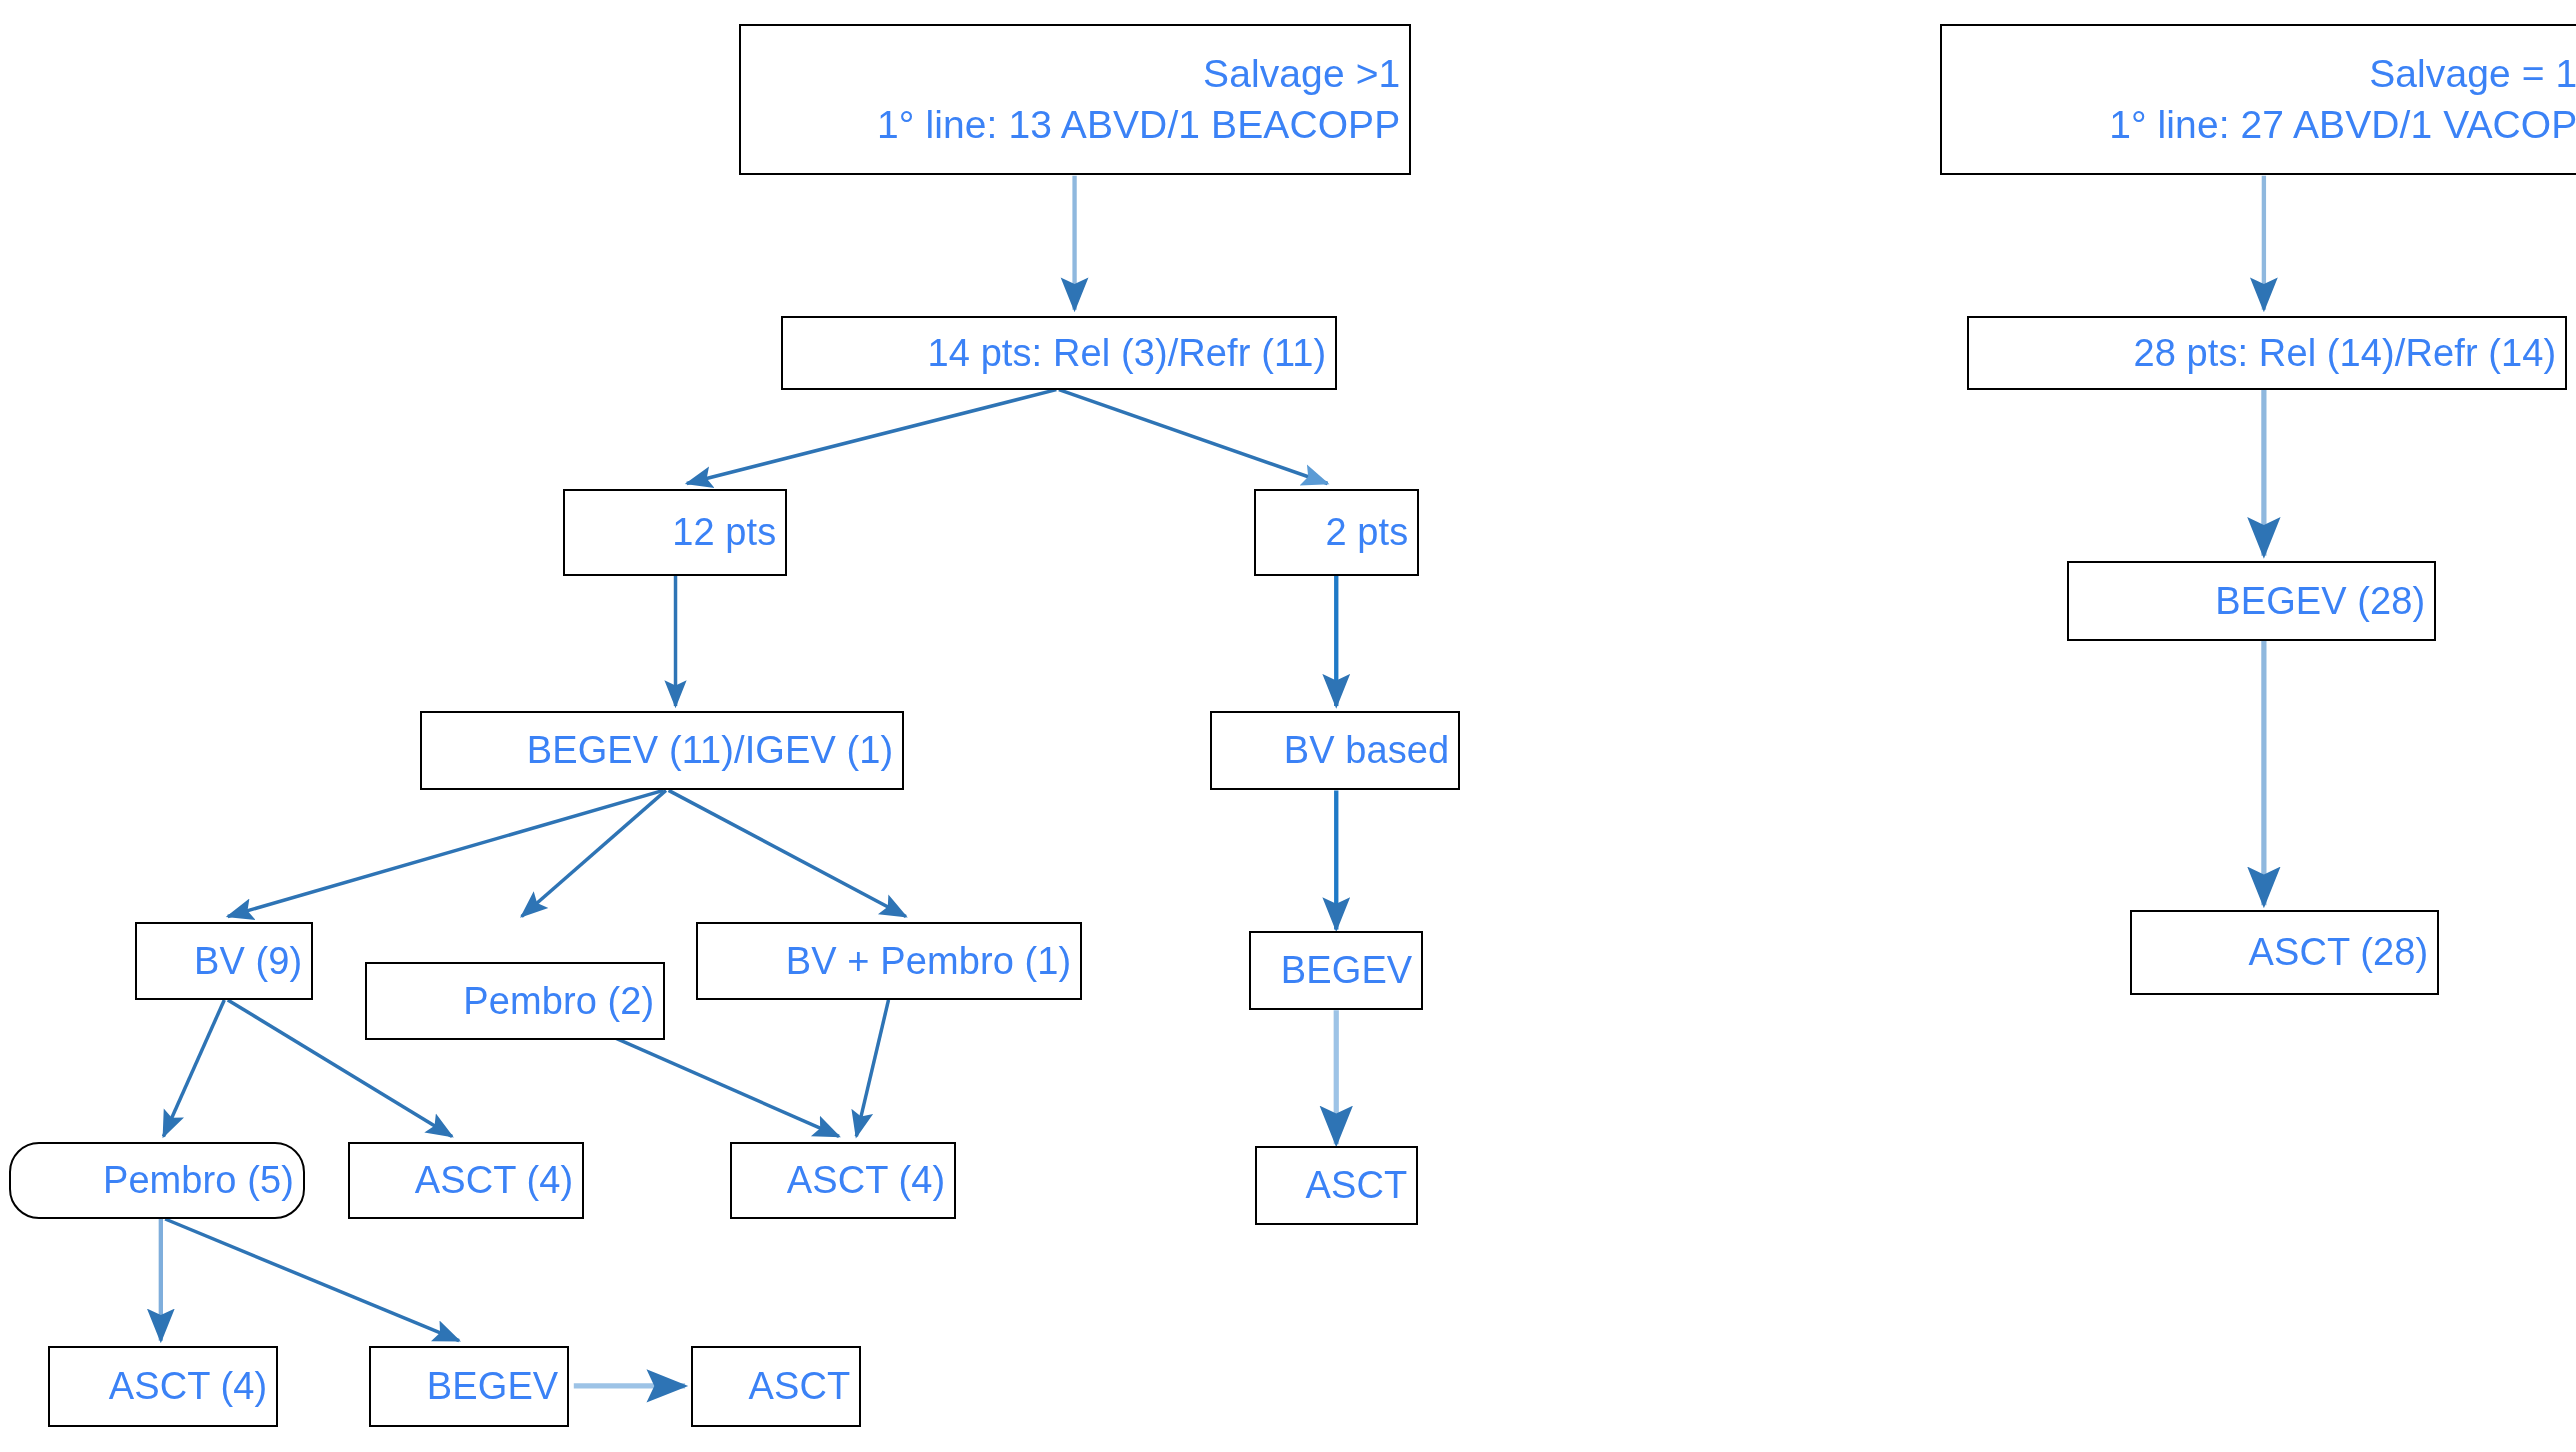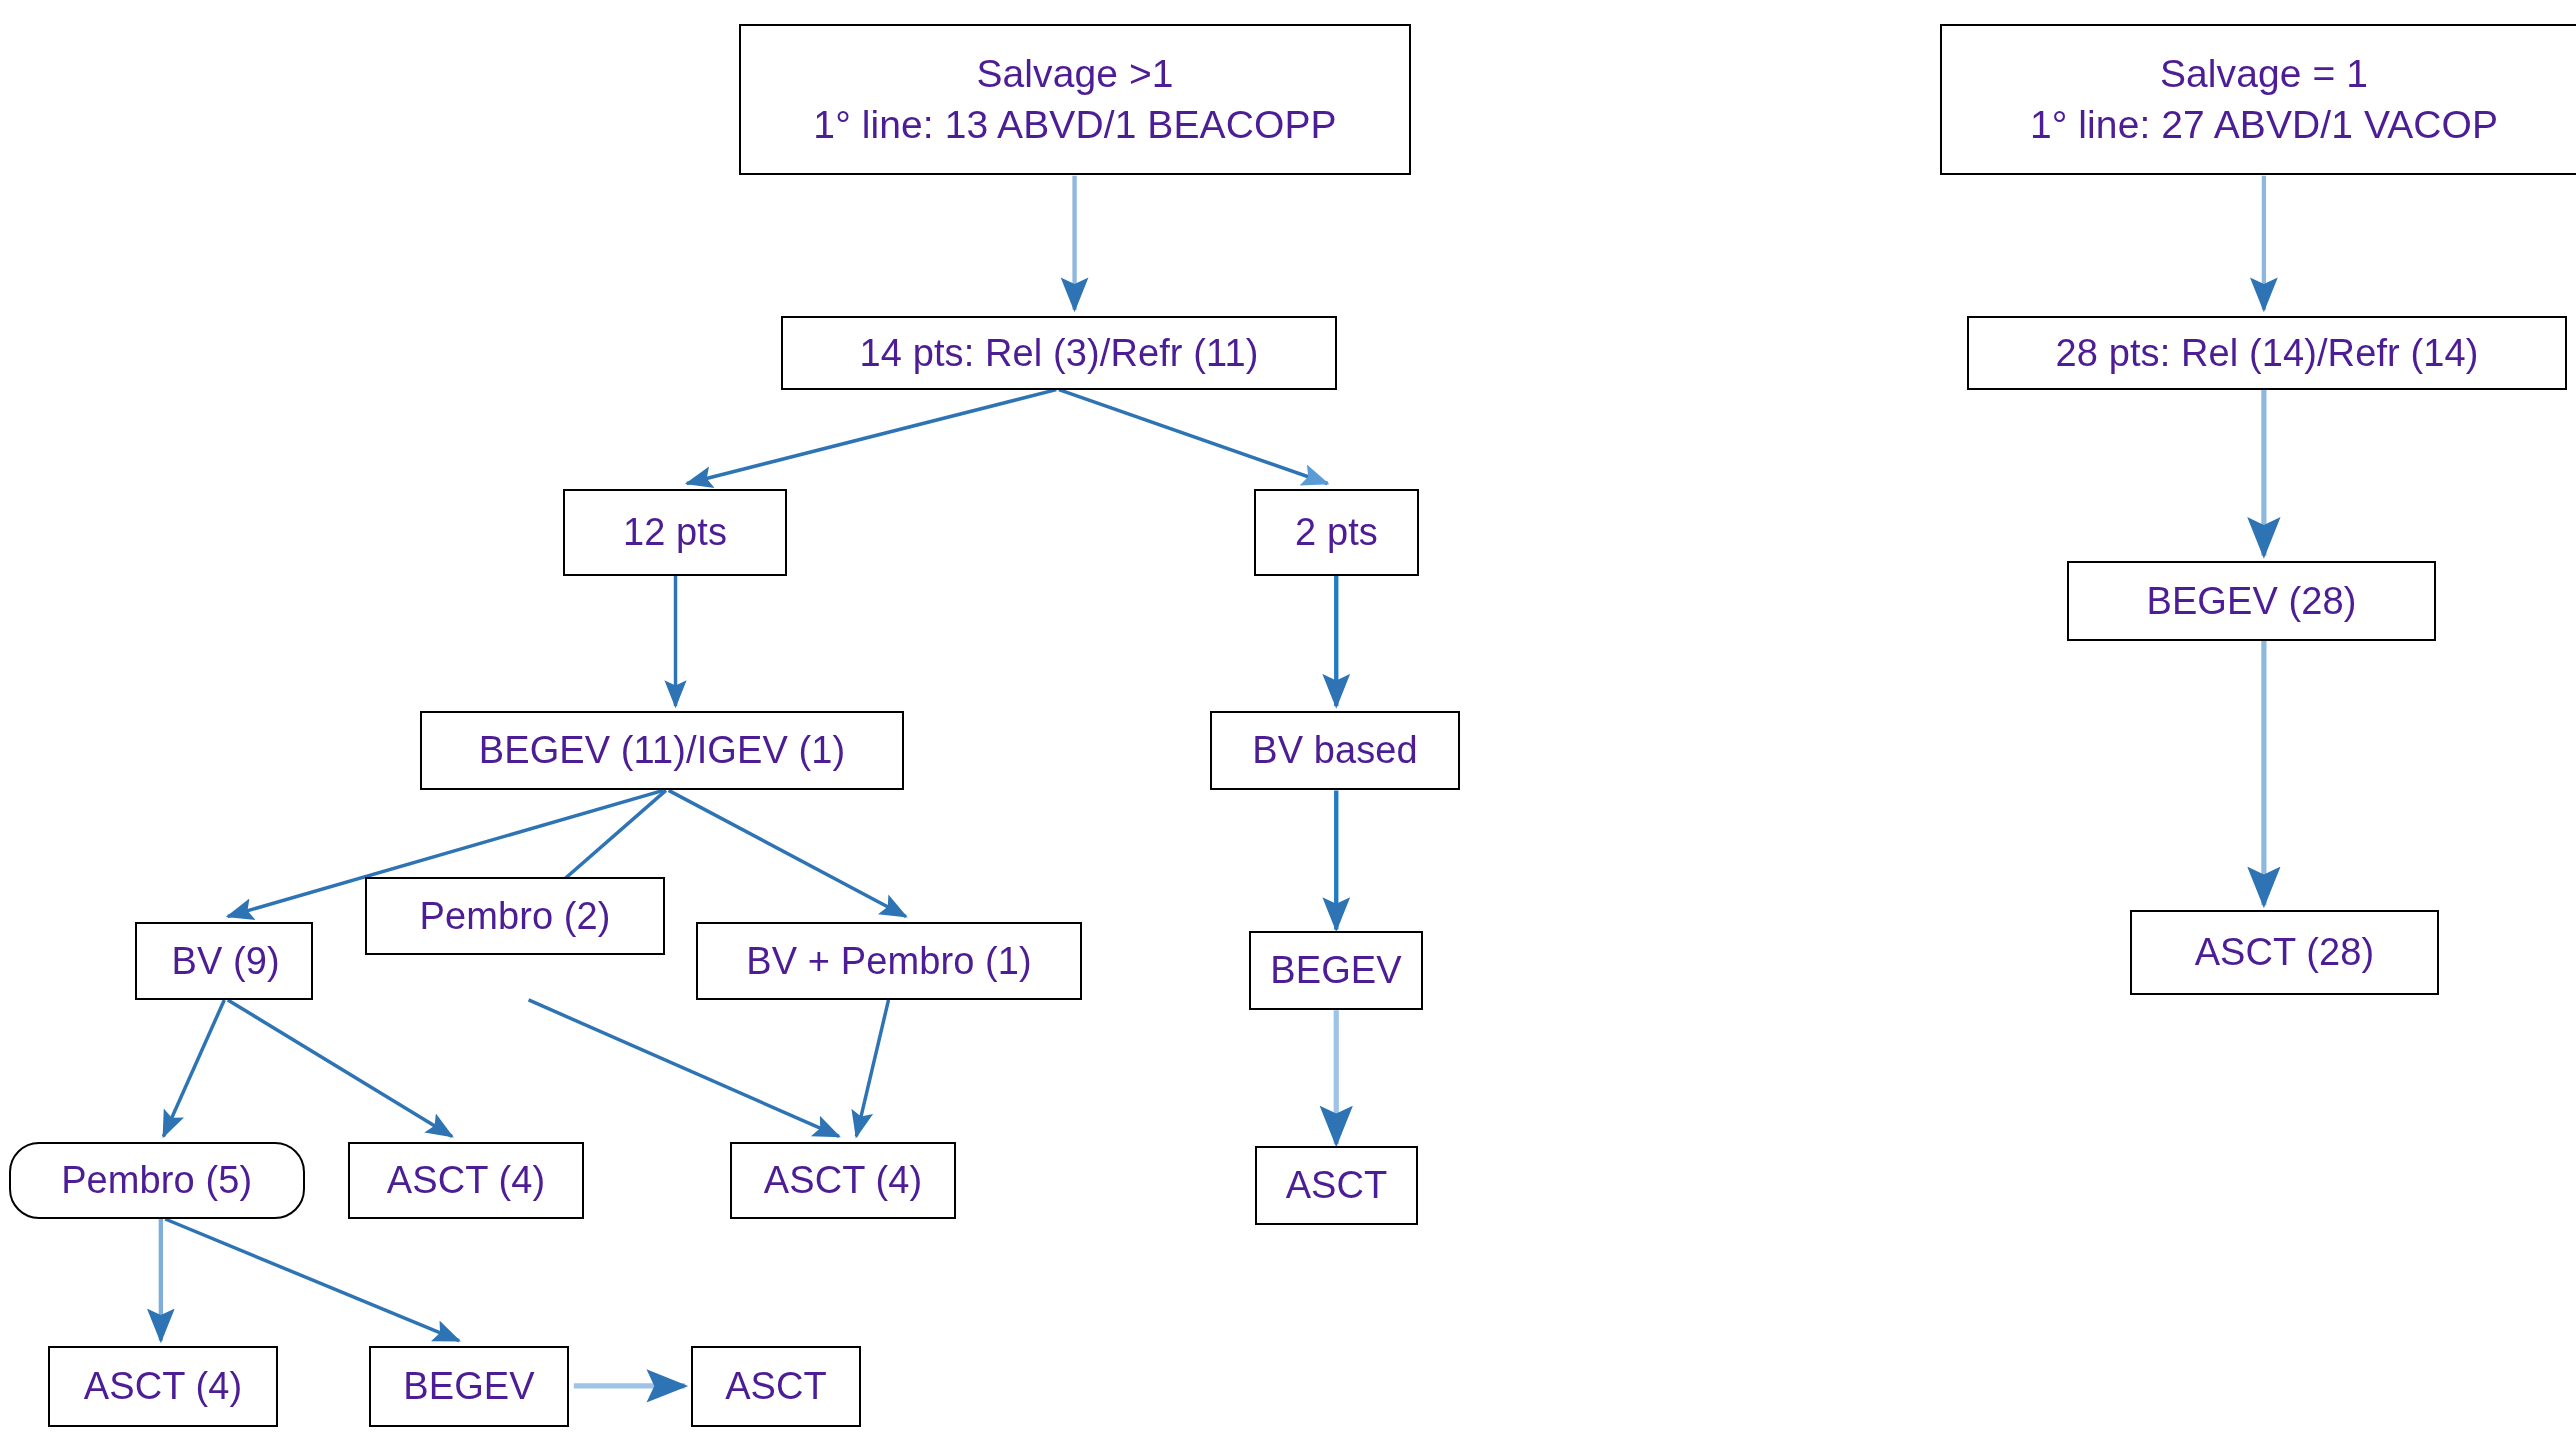--- a/index.html
+++ b/index.html
@@ -27,22 +27,22 @@
     pointer-events: none;
   }
   .node {
     position: absolute;
     box-sizing: border-box;
     border: 2.6px solid #000000;
     background: #ffffff;
     display: flex;
     align-items: center;
     justify-content: center;
-    text-align: center;
-    color: #4c1d95;
+    text-align: right;
+    color: #3b82f6;
     font-size: 38px;
     line-height: 1.22;
     letter-spacing: 0.1px;
     padding: 1.7px 8.7px;
     z-index: 3;
   }
   .node .lbl {
     display: block;
     white-space: pre-line;
     width: 100%;
@@ -130,21 +130,21 @@
   </div>
 
   <div class="node" style="left:1210px; top:711px; width:250px; height:79px;">
     <span class="lbl">BV based</span>
   </div>
 
   <div class="node" style="left:135px; top:922px; width:178px; height:78px;padding-left:12px;">
     <span class="lbl">BV (9)</span>
   </div>
 
-  <div class="node" style="left:365px; top:877px; width:300px; height:78px;">
+  <div class="node" style="left:365px; top:962px; width:300px; height:78px;">
     <span class="lbl">Pembro (2)</span>
   </div>
 
   <div class="node" style="left:696px; top:922px; width:386px; height:78px;">
     <span class="lbl">BV + Pembro (1)</span>
   </div>
 
   <div class="node" style="left:8.7px; top:1142px; width:296px; height:77px;border-radius:30px;">
     <span class="lbl">Pembro (5)</span>
   </div>

